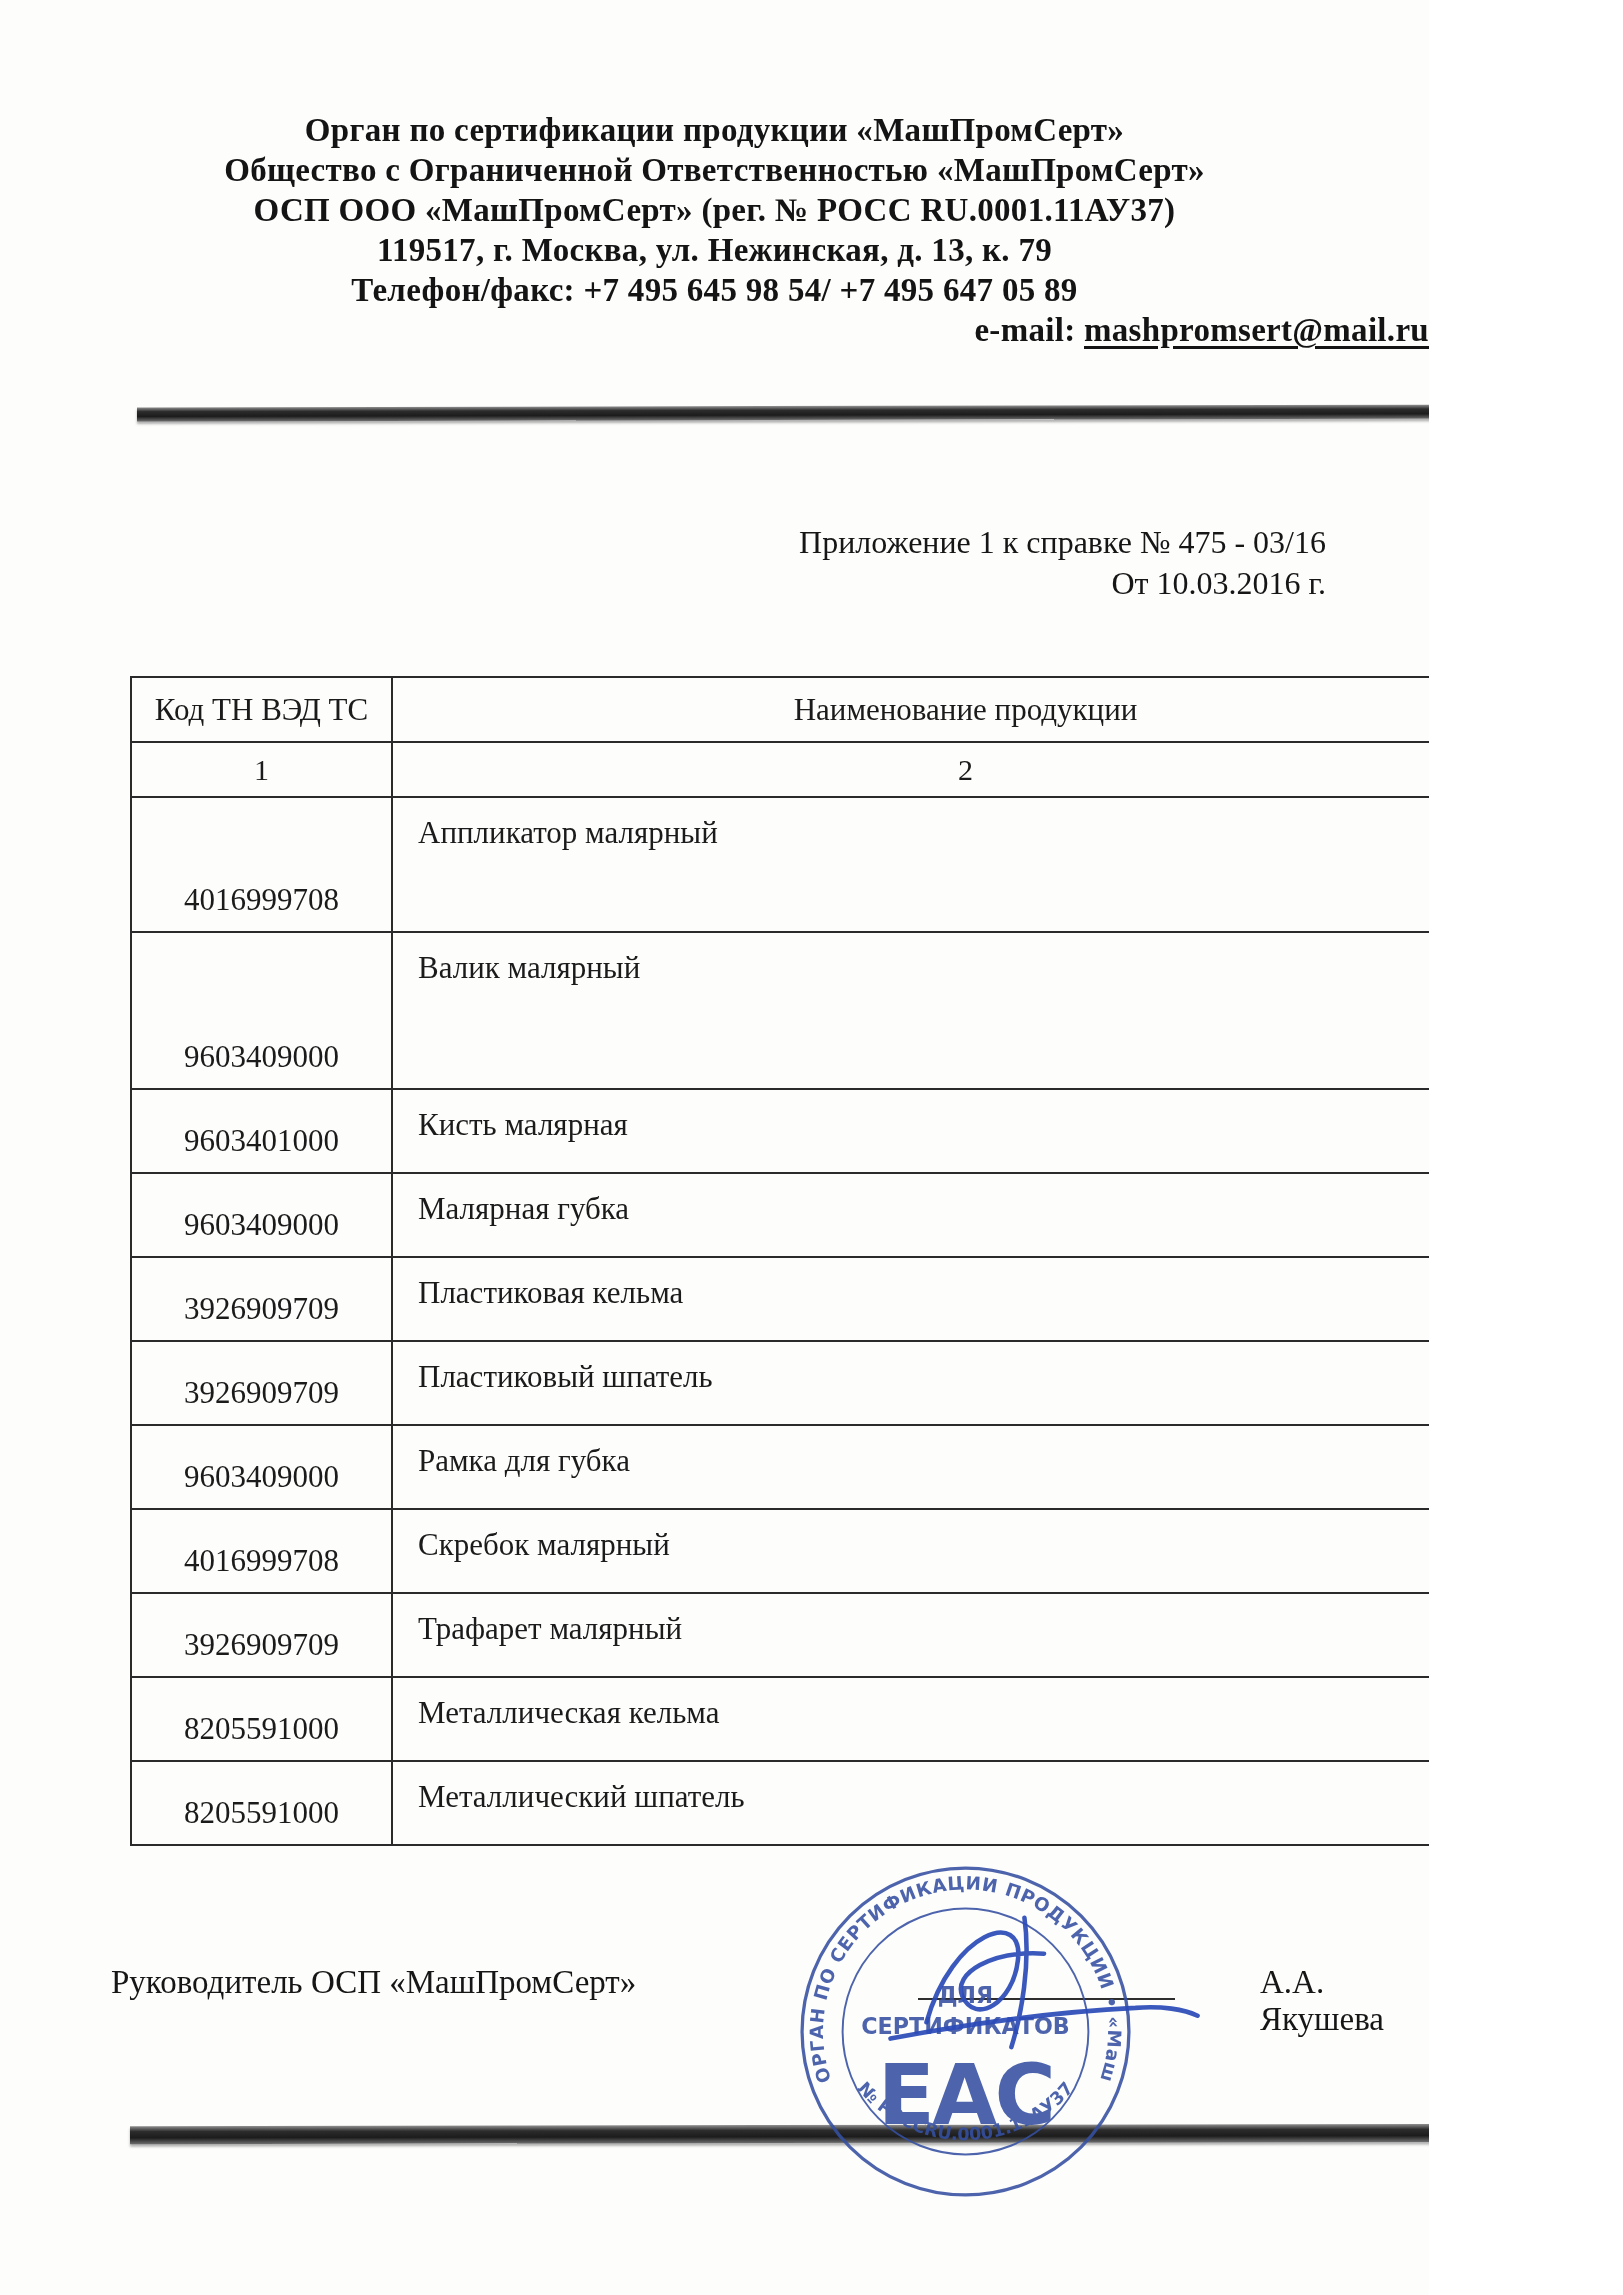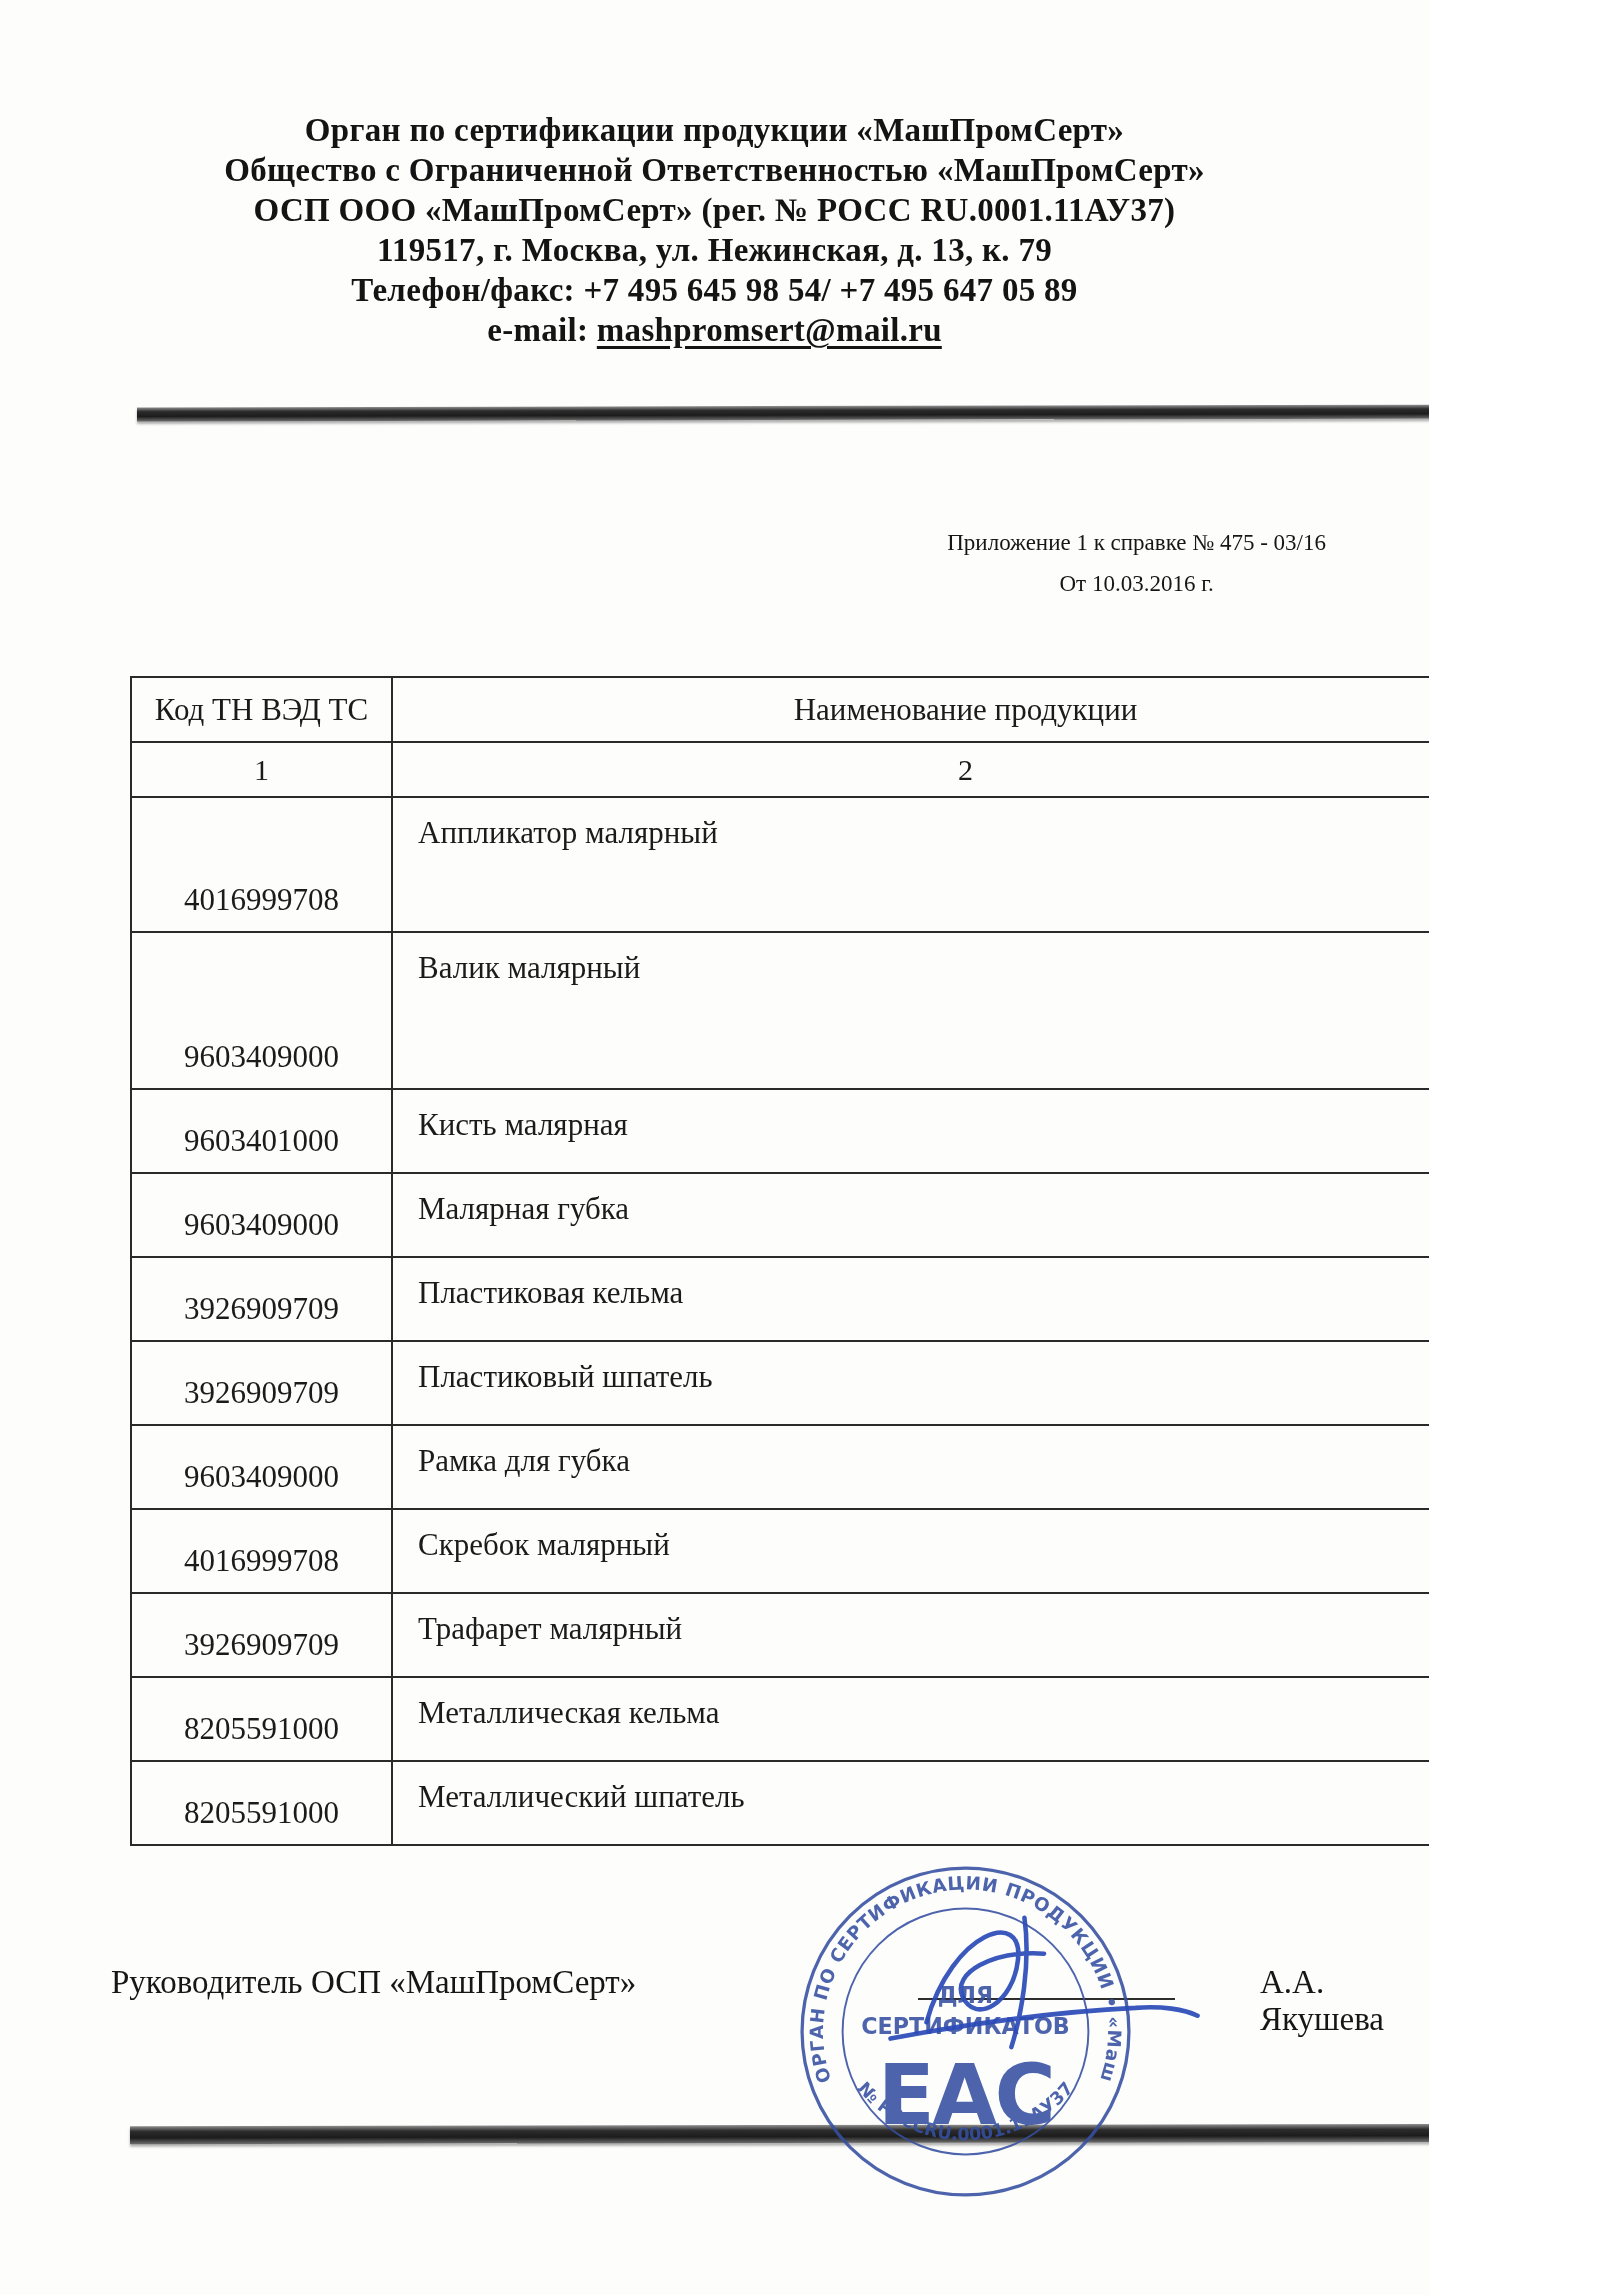--- a/index.html
+++ b/index.html
@@ -7,31 +7,31 @@
   .page {
     position:relative; width:1429px; height:2295px; background:#fdfdfc;
     font-family:"Liberation Serif", serif; color:#161616; overflow:hidden;
   }
   
   .header-block {
     position:absolute; top:110px; left:0; width:100%;
     text-align:center; font-weight:bold; font-size:33px; line-height:40px;
     letter-spacing:0.3px; color:#141414;
   }
-  .email-line { display:block; }
+  .email-line { display:block;text-align:right; }
   .email-link { text-decoration:underline; text-underline-offset:4.6px; }
   
   .bar {
     background:linear-gradient(180deg,#909090 0%,#2c2c2c 30%,#1c1c1c 65%,#6d6d6d 100%);
     box-shadow:0 2.6px 2.6px rgba(0,0,0,.30);
   }
   .bar-top    { position:absolute; left:137px; top:406px;  width:1361px; height:14.4px; transform:skewY(-0.12deg); }
   .bar-bottom { position:absolute; left:130px; top:2125px; width:1350px; height:17.7px; transform:skewY(-0.10deg); }
   
-  .appendix { position:absolute; top:522px; right:103px; text-align:center; font-size:23px; line-height:41px; }
+  .appendix { position:absolute; top:522px; right:103px; text-align:right; font-size:32px; line-height:41px; }
   
   .doc-table {
     position:absolute; left:130px; top:676px; width:1410px;
     border-collapse:collapse; table-layout:fixed; font-size:31px; color:#1b1b1b;
   }
   .doc-table th, .doc-table td { border:2px solid #2a2a2a; font-weight:normal; }
   .tr-head { height:65px; }
   .tr-head th { text-align:center; vertical-align:middle; font-size:31px; }
   .tr-num  { height:55px; }
   .tr-num td { text-align:center; vertical-align:middle; font-size:30px; }

